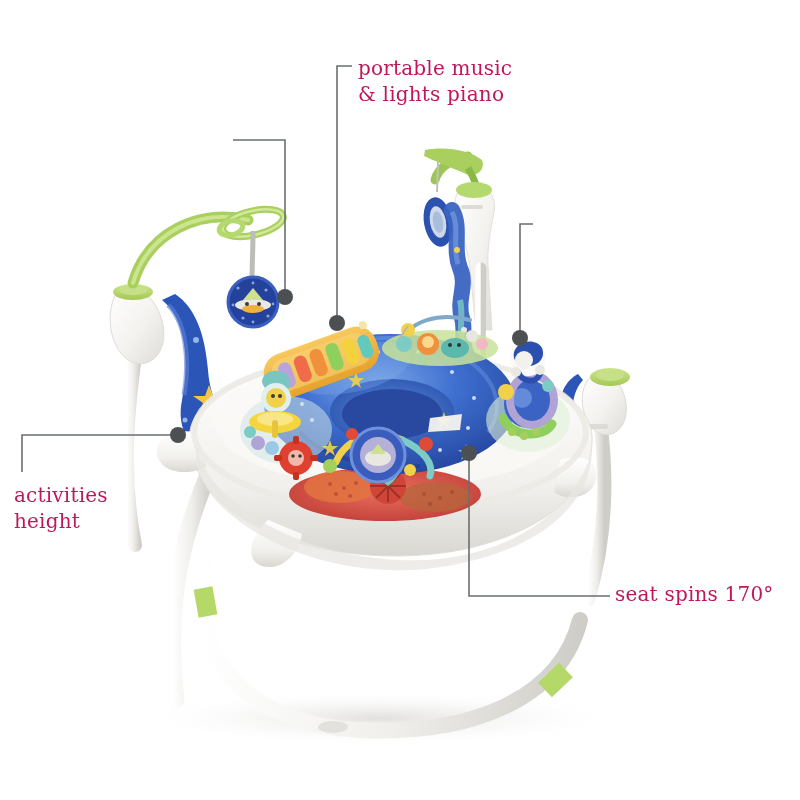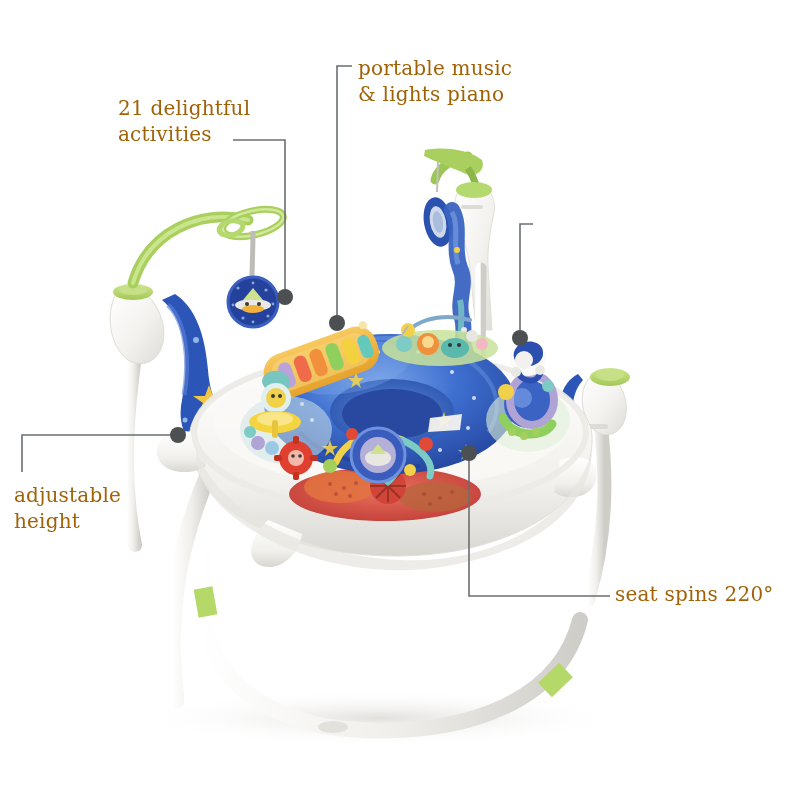--- a/index.html
+++ b/index.html
@@ -8,21 +8,21 @@
     background:#ffffff;
     font-family:"DejaVu Serif", serif;
     overflow:hidden;
     position:relative;
   }
   #stage{position:absolute;left:0;top:0;width:800px;height:800px;}
 
   
   .callout{
     position:absolute;
-    color:#a16207;
+    color:#be185d;
     font-family:"DejaVu Serif", serif;
     font-size:20px;
     line-height:1.32;
     letter-spacing:0.2px;
     white-space:pre-line;
     font-weight:400;
   }
   .c-activities{left:118px;top:95px;}
   .c-piano{left:358px;top:55px;}
   .c-toys{left:538px;top:209px;}
@@ -385,25 +385,23 @@
     </g>
     <g fill="#4c5052">
       <circle cx="285" cy="297" r="8"></circle>
       <circle cx="337" cy="323" r="8"></circle>
       <circle cx="520" cy="338" r="8"></circle>
       <circle cx="178" cy="435" r="8"></circle>
       <circle cx="469" cy="453" r="8"></circle>
     </g>
   </svg>
 
-  <div class="callout c-activities">21 delightful
-activities</div>
 
   <div class="callout c-piano">portable music
 &amp; lights piano</div>
 
 
-  <div class="callout c-adjustable">adjustable
+  <div class="callout c-adjustable">activities
 height</div>
 
-  <div class="callout c-seat">seat spins 220°</div>
+  <div class="callout c-seat">seat spins 170°</div>
 
 </div>
 
 </body></html>

